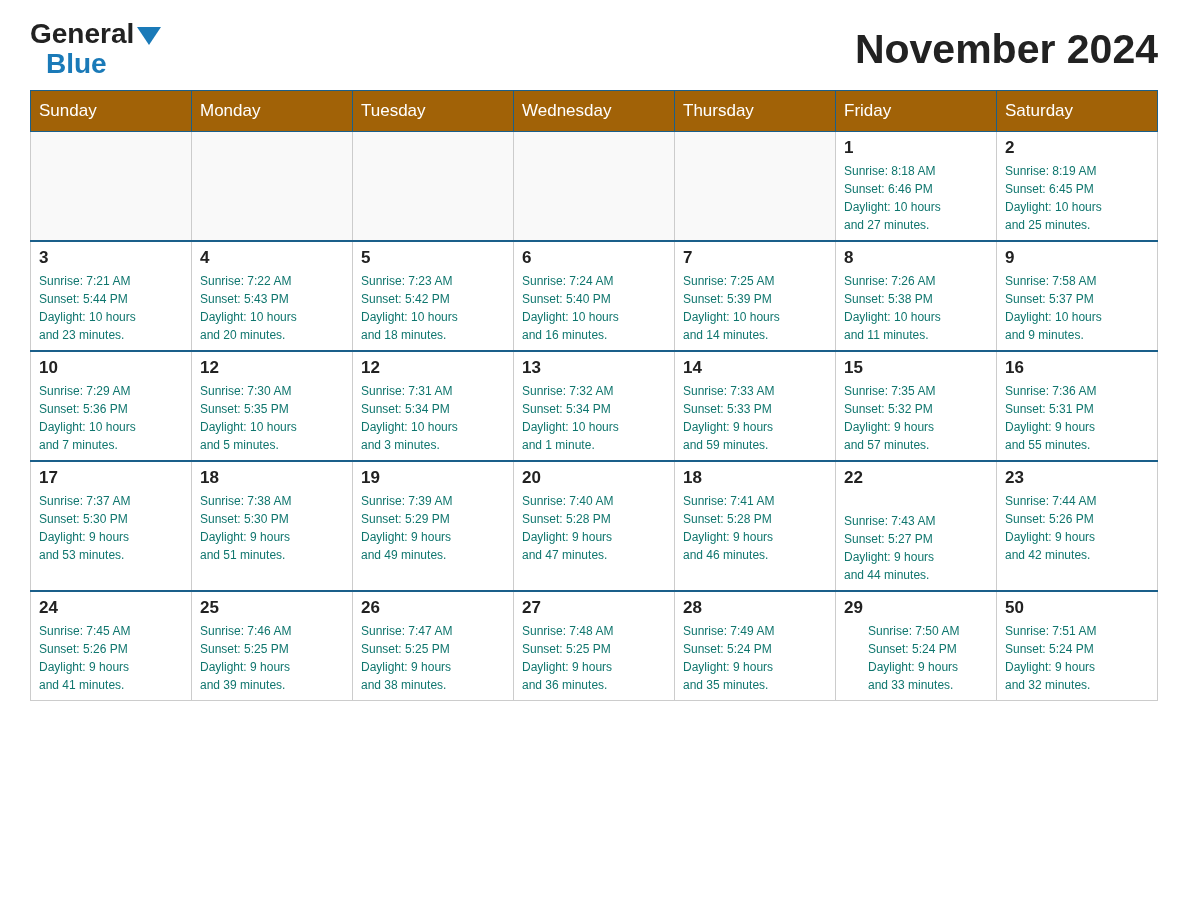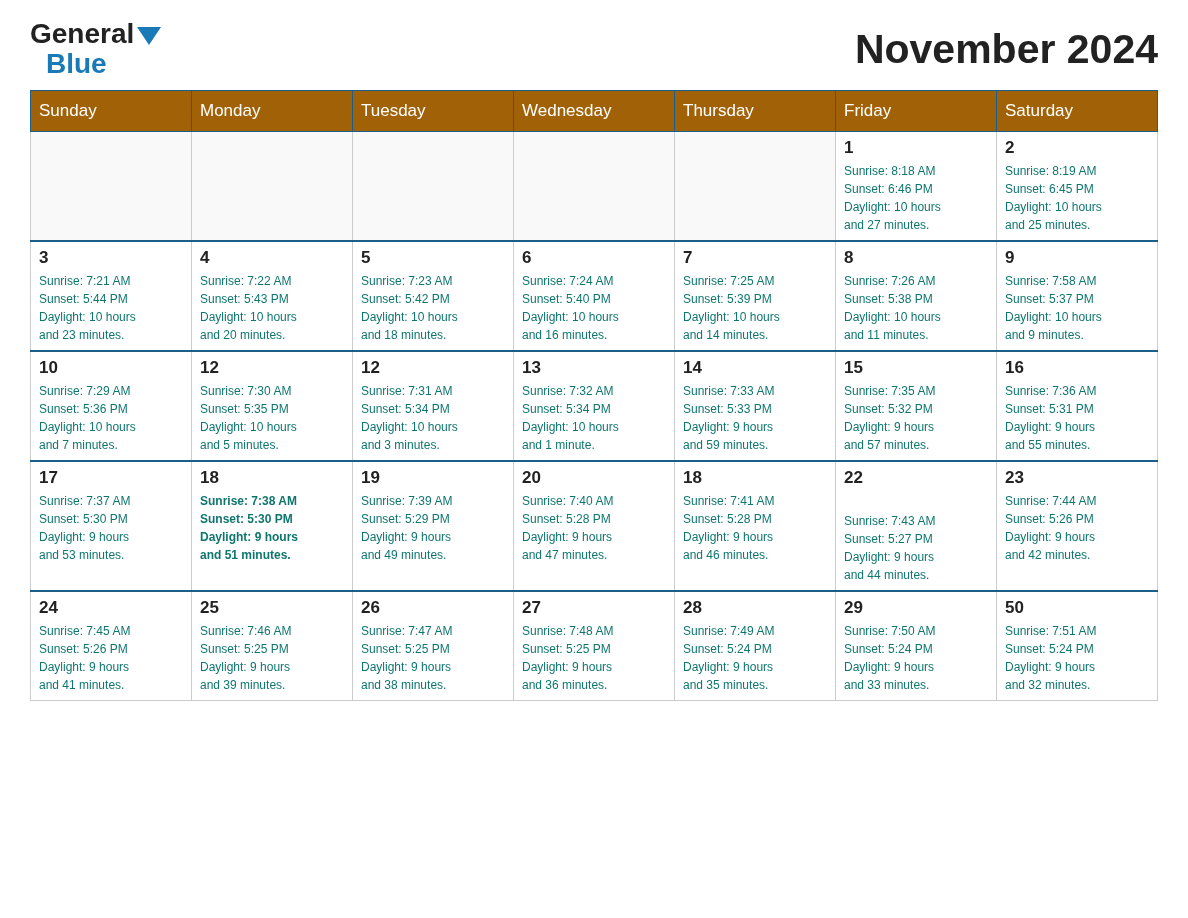--- a/index.html
+++ b/index.html
@@ -259,21 +259,21 @@
       <tr>
         <td>
           <span class="day-num">17</span>
           <div class="day-info" style="white-space: pre-line;">Sunrise: 7:37 AM
 Sunset: 5:30 PM
 Daylight: 9 hours
 and 53 minutes.</div>
         </td>
         <td>
           <span class="day-num">18</span>
-          <div class="day-info" style="white-space: pre-line; font-weight: bold;">Sunrise: 7:38 AM
+          <div class="day-info" style="white-space: pre-line;">Sunrise: 7:38 AM
 Sunset: 5:30 PM
 Daylight: 9 hours
 and 51 minutes.</div>
         </td>
         <td>
           <span class="day-num">19</span>
           <div class="day-info" style="white-space: pre-line;">Sunrise: 7:39 AM
 Sunset: 5:29 PM
 Daylight: 9 hours
 and 49 minutes.</div>
@@ -338,21 +338,21 @@
         </td>
         <td>
           <span class="day-num">28</span>
           <div class="day-info" style="white-space: pre-line;">Sunrise: 7:49 AM
 Sunset: 5:24 PM
 Daylight: 9 hours
 and 35 minutes.</div>
         </td>
         <td>
           <span class="day-num">29</span>
-          <div class="day-info" style="white-space: pre-line;">Sunrise: 7:50 AM
+          <div class="day-info" style="white-space: pre-line; margin-left: 24px;">Sunrise: 7:50 AM
 Sunset: 5:24 PM
 Daylight: 9 hours
 and 33 minutes.</div>
         </td>
         <td>
           <span class="day-num">50</span>
           <div class="day-info" style="white-space: pre-line;">Sunrise: 7:51 AM
 Sunset: 5:24 PM
 Daylight: 9 hours
 and 32 minutes.</div>

